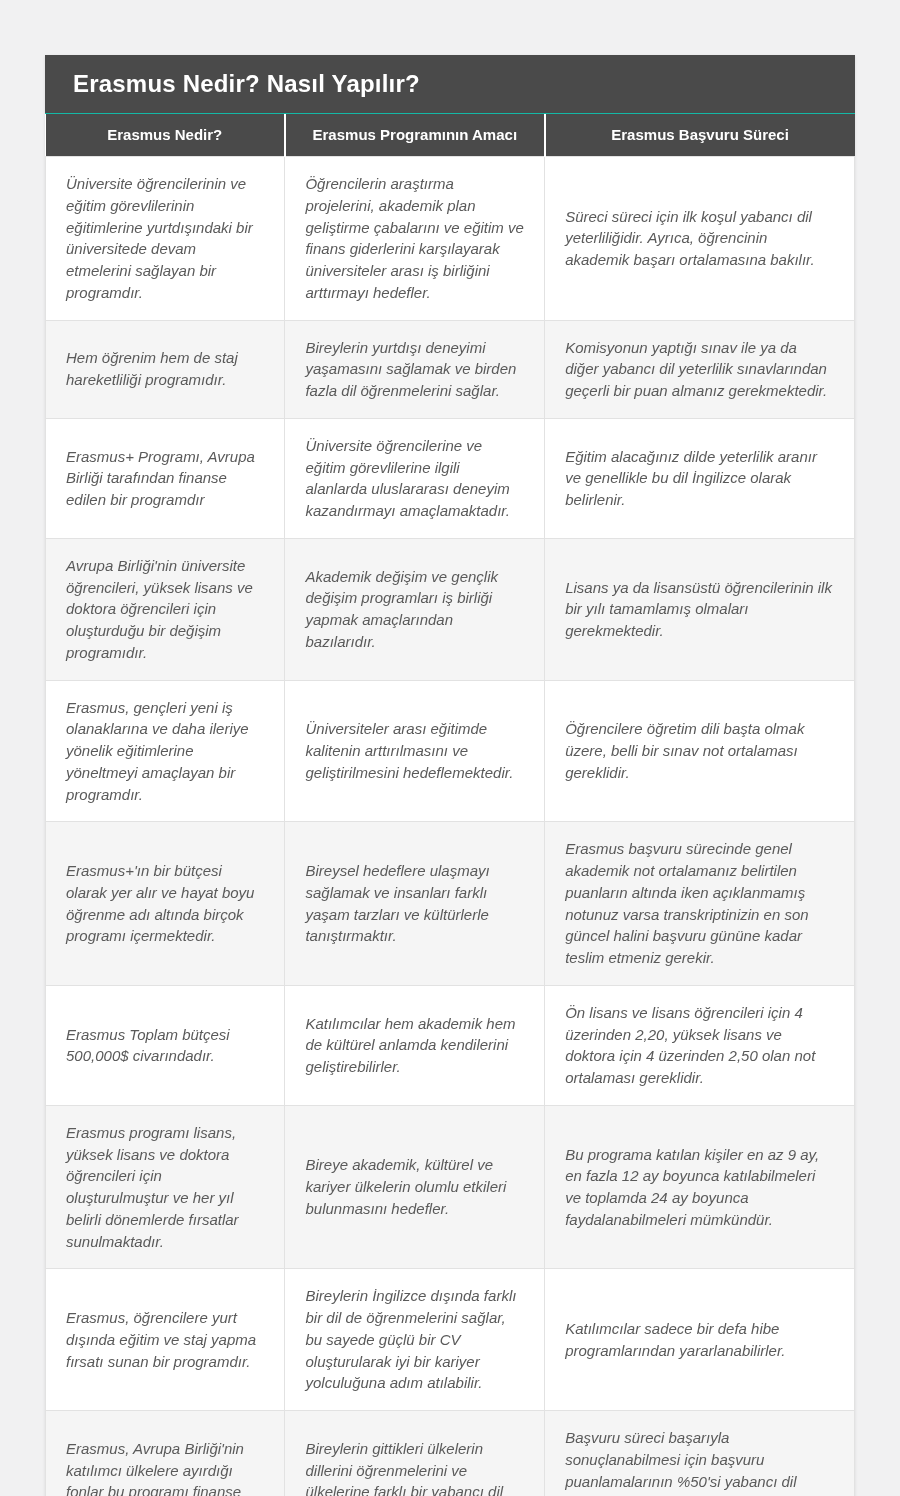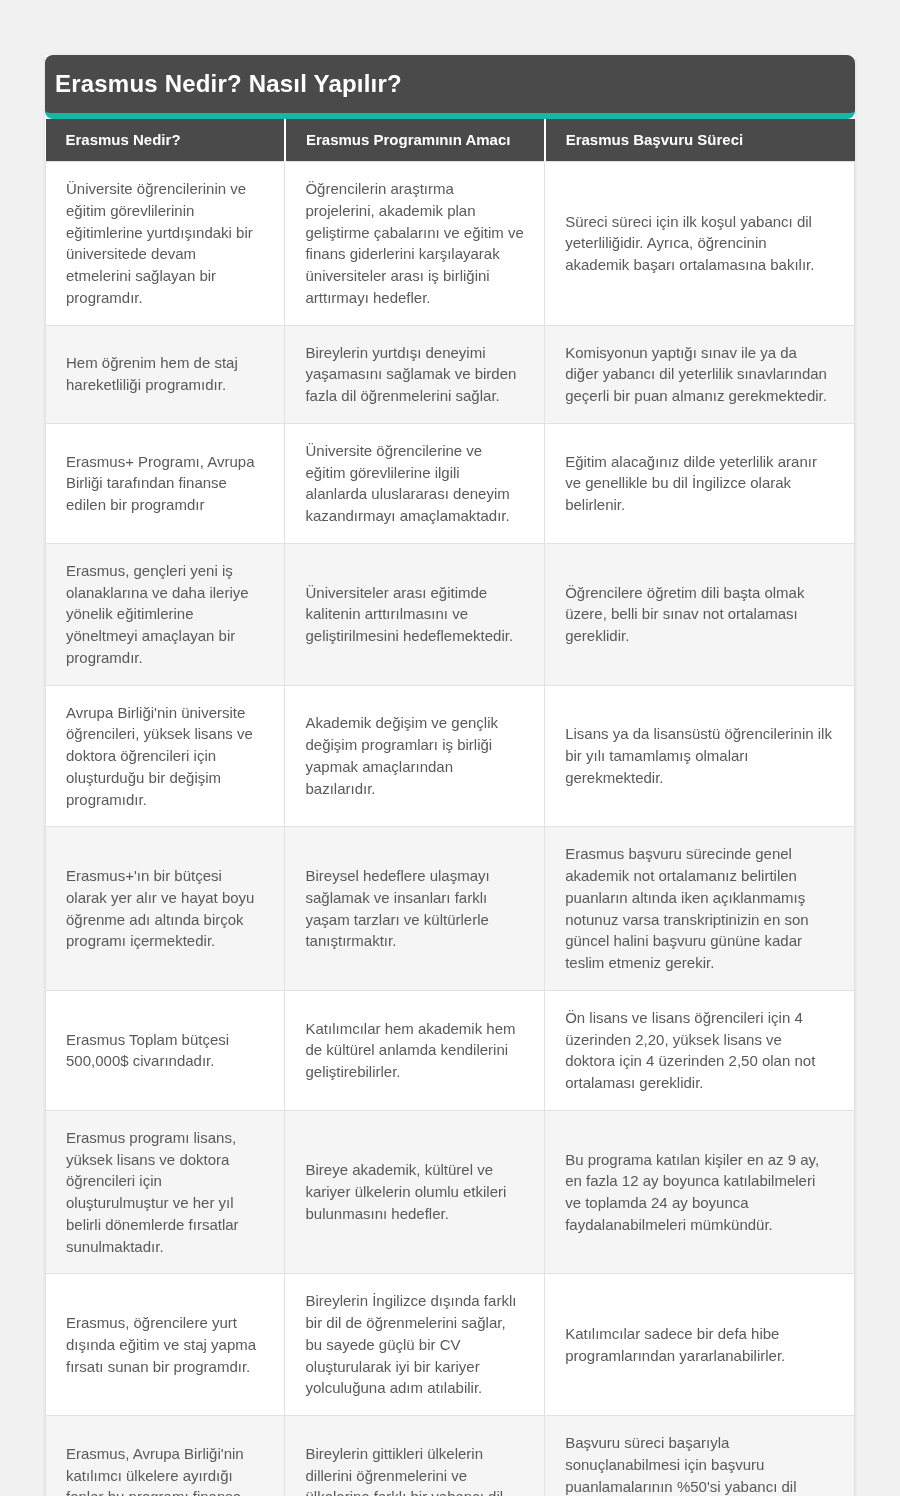--- a/index.html
+++ b/index.html
@@ -24,56 +24,56 @@
     width:900px;
     padding:55px 45px 0 45px;
   }
   .card{
     background:var(--card-bg);
     box-shadow:0 1px 3px rgba(0,0,0,0.10);
   }
   .title-bar{
     background:var(--header-bg);
     color:var(--header-text);
-    padding:15px 10px;
-    border-bottom:6px solid #14b8a6;
-    border-radius:8px;
+    padding:15px 28px;
+    border-bottom:1px solid #14b8a6;
   }
   .title-bar h1{
     margin:0;
     font-size:24px;
     font-weight:bold;
     letter-spacing:0.2px;
   }
   table{
     width:100%;
     border-collapse:collapse;
     table-layout:fixed;
   }
   col.c1{width:29.6%;}
   col.c2{width:32.1%;}
   col.c3{width:38.3%;}
   thead th{
     background:var(--header-bg);
     color:var(--header-text);
     font-size:15px;
     font-weight:bold;
-    text-align:left;
+    text-align:center;
     padding:12px 20px 13px 20px;
     border-left:2px solid #ffffff;
   }
   thead th:first-child{border-left:none;}
   tbody td{
     font-size:15px;
     color:var(--body-text);
     line-height:1.45;
     padding:16px 20px;
     border:1px solid var(--cell-border);
     vertical-align:middle;
     background:var(--card-bg);
+    font-style:italic;
   }
   tbody tr:nth-child(even) td{
     background:var(--row-alt-bg);
   }
 </style>
 </head>
 <body>
 
 <div class="page">
   <div class="card">
@@ -103,28 +103,28 @@
             <td>Hem öğrenim hem de staj hareketliliği programıdır.</td>
             <td>Bireylerin yurtdışı deneyimi yaşamasını sağlamak ve birden fazla dil öğrenmelerini sağlar.</td>
             <td>Komisyonun yaptığı sınav ile ya da diğer yabancı dil yeterlilik sınavlarından geçerli bir puan almanız gerekmektedir.</td>
           </tr>
           <tr>
             <td>Erasmus+ Programı, Avrupa Birliği tarafından finanse edilen bir programdır</td>
             <td>Üniversite öğrencilerine ve eğitim görevlilerine ilgili alanlarda uluslararası deneyim kazandırmayı amaçlamaktadır.</td>
             <td>Eğitim alacağınız dilde yeterlilik aranır ve genellikle bu dil İngilizce olarak belirlenir.</td>
           </tr>
           <tr>
+            <td>Avrupa Birliği'nin üniversite öğrencileri, yüksek lisans ve doktora öğrencileri için oluşturduğu bir değişim programıdır.</td>
+            <td>Akademik değişim ve gençlik değişim programları iş birliği yapmak amaçlarından bazılarıdır.</td>
+            <td>Lisans ya da lisansüstü öğrencilerinin ilk bir yılı tamamlamış olmaları gerekmektedir.</td>
+          </tr>
+          <tr>
             <td>Erasmus, gençleri yeni iş olanaklarına ve daha ileriye yönelik eğitimlerine yöneltmeyi amaçlayan bir programdır.</td>
             <td>Üniversiteler arası eğitimde kalitenin arttırılmasını ve geliştirilmesini hedeflemektedir.</td>
             <td>Öğrencilere öğretim dili başta olmak üzere, belli bir sınav not ortalaması gereklidir.</td>
-          </tr>
-          <tr>
-            <td>Avrupa Birliği'nin üniversite öğrencileri, yüksek lisans ve doktora öğrencileri için oluşturduğu bir değişim programıdır.</td>
-            <td>Akademik değişim ve gençlik değişim programları iş birliği yapmak amaçlarından bazılarıdır.</td>
-            <td>Lisans ya da lisansüstü öğrencilerinin ilk bir yılı tamamlamış olmaları gerekmektedir.</td>
           </tr>
           <tr>
             <td>Erasmus+'ın bir bütçesi olarak yer alır ve hayat boyu öğrenme adı altında birçok programı içermektedir.</td>
             <td>Bireysel hedeflere ulaşmayı sağlamak ve insanları farklı yaşam tarzları ve kültürlerle tanıştırmaktır.</td>
             <td>Erasmus başvuru sürecinde genel akademik not ortalamanız belirtilen puanların altında iken açıklanmamış notunuz varsa transkriptinizin en son güncel halini başvuru gününe kadar teslim etmeniz gerekir.</td>
           </tr>
           <tr>
             <td>Erasmus Toplam bütçesi 500,000$ civarındadır.</td>
             <td>Katılımcılar hem akademik hem de kültürel anlamda kendilerini geliştirebilirler.</td>
             <td>Ön lisans ve lisans öğrencileri için 4 üzerinden 2,20, yüksek lisans ve doktora için 4 üzerinden 2,50 olan not ortalaması gereklidir.</td>

